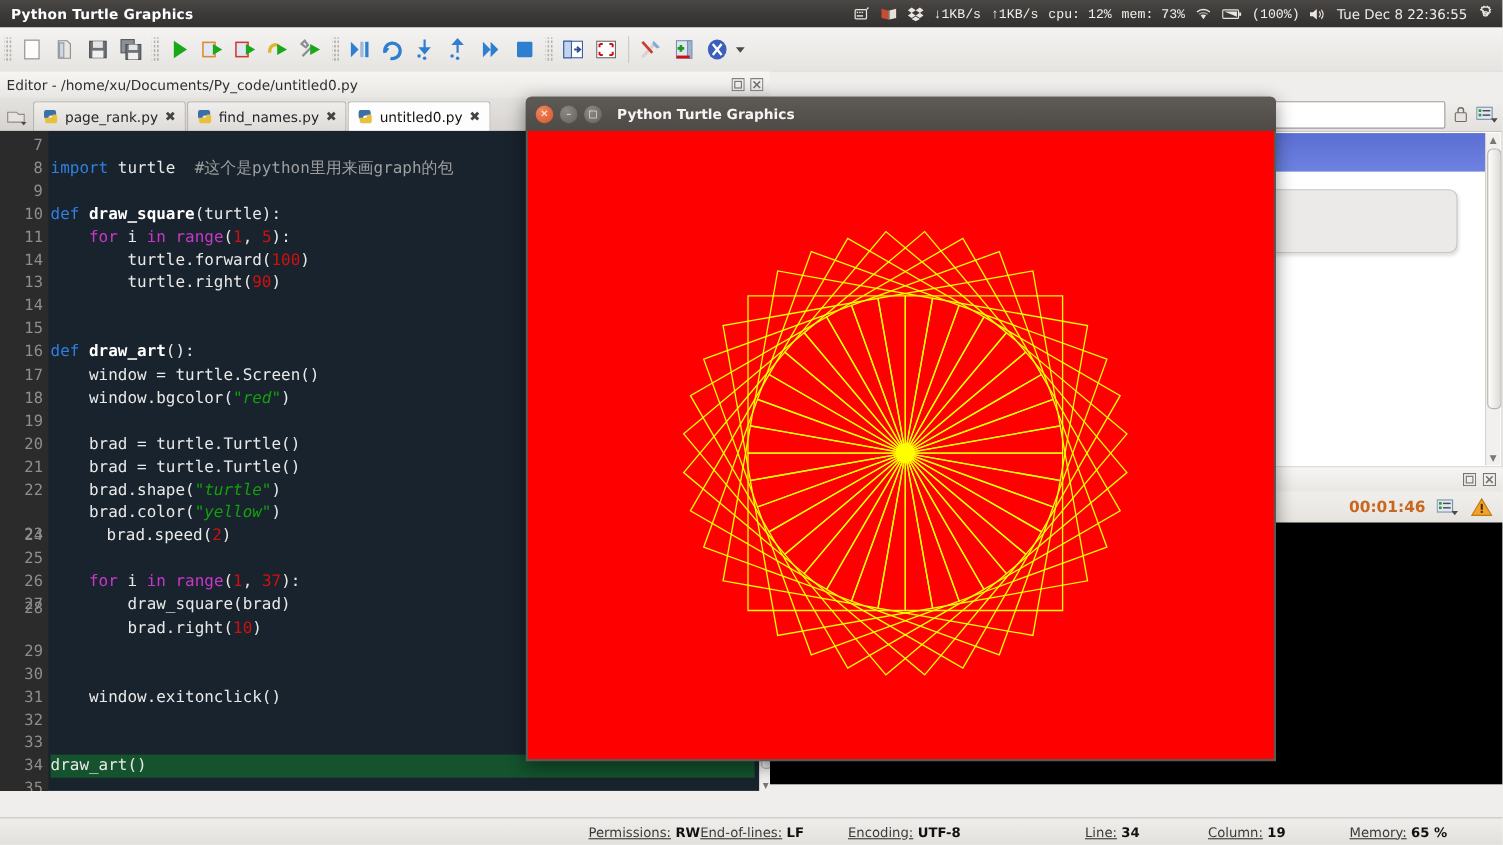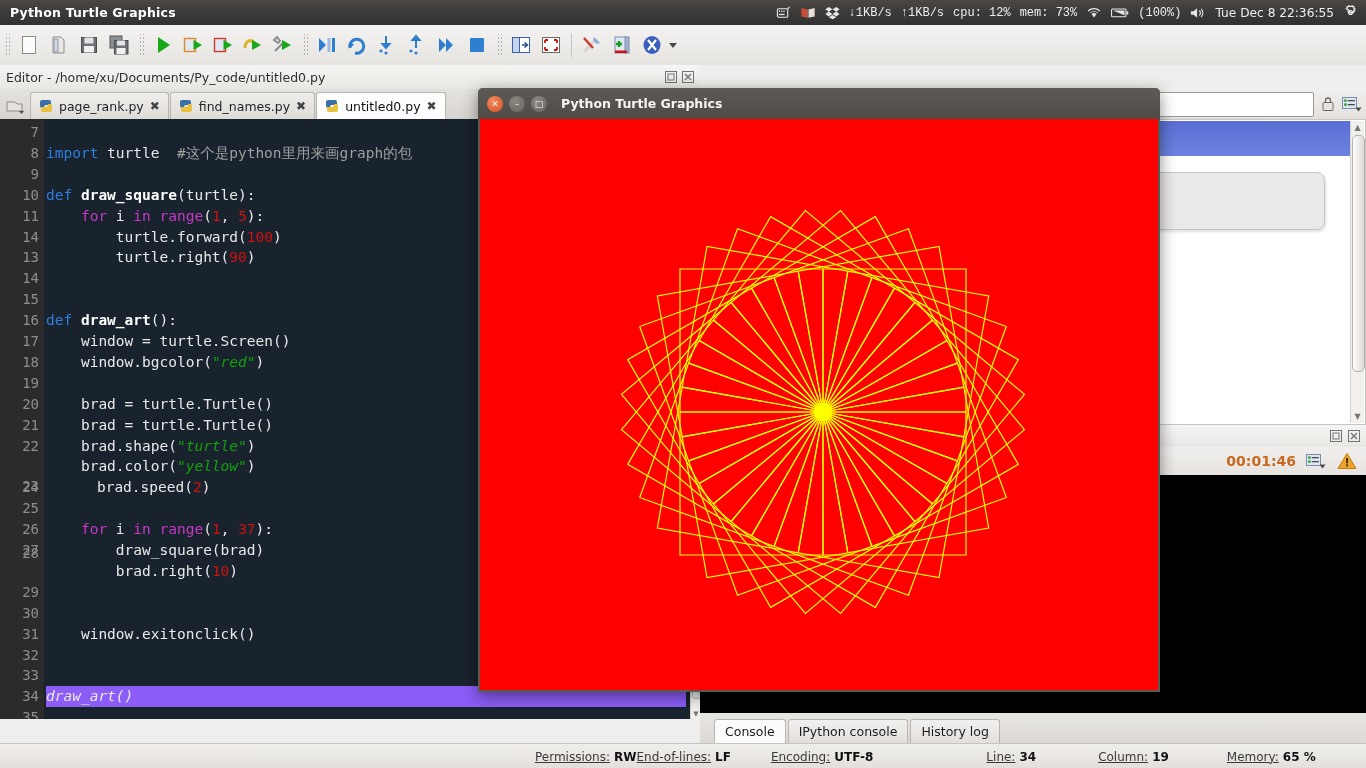--- a/index.html
+++ b/index.html
@@ -67,21 +67,21 @@
   #code{
     left:0;top:54px;width:690px;height:600px;
     background:#19232d;overflow:hidden;
     font-family:"DejaVu Sans Mono","Liberation Mono",monospace;
     font-size:14.5px;line-height:20.9px;
   }
   #gutter{position:absolute;left:0;top:0;width:44px;height:600px;background:#2b2b2b;}
   .ln{position:absolute;right:5px;color:#8e8e8e;font-size:14px;text-align:right;}
   #codetext{position:absolute;left:46px;top:0;right:0;}
   .cline{height:20.9px;white-space:pre;color:#e8e8e8;}
-  .cline.cur{background:#8b5cf6;width:640px;font-style:italic;}
+  .cline.cur{background:#14532d;width:640px;}
   .kw{color:#2f7fe0;}
   .kw2{color:#c838c8;}
   .fn{color:#ffffff;font-weight:bold;}
   .num{color:#d01010;}
   .str{color:#13a10e;font-style:italic;}
   .cmt{color:#9f9f9f;}
   .pl{color:#e8e8e8;}
 
   #vscroll{left:690px;top:54px;width:10px;height:600px;background:#f1f0ee;border-left:1px solid #d6d3cf;}
   #vscroll .thumb{position:absolute;left:1px;width:8px;top:428px;height:150px;background:linear-gradient(to right,#fbfbfb,#dcd9d5);border:1px solid #b6b3af;border-radius:4px;}
@@ -559,31 +559,20 @@
           <rect x="9.1" y="12.4" width="1.9" height="1.9" fill="#4a3000"></rect>
         </svg>
     </span>
   </div>
 
   <div id="con-body" class="abs">
     <div class="l" style="left:-14px;top:76px">re information.</div>
     <div class="l" style="left:-22px;top:144px">dir=r'/home/xu/Documents</div>
   </div>
 
-  <div id="con-tabs" class="abs">
-    <div class="ctab active">
-      <span>Console</span>
-    </div>
-    <div class="ctab">
-      <span>IPython console</span>
-    </div>
-    <div class="ctab">
-      <span>History log</span>
-    </div>
-  </div>
 </div>
 
 <div id="statusbar" class="abs">
   <div class="grp" style="margin-left:535px">
     <span class="k">Permissions:</span>
     <span class="v">RW</span>
   </div>
   <div class="grp" style="">
     <span class="k">End-of-lines:</span>
     <span class="v">LF</span>

